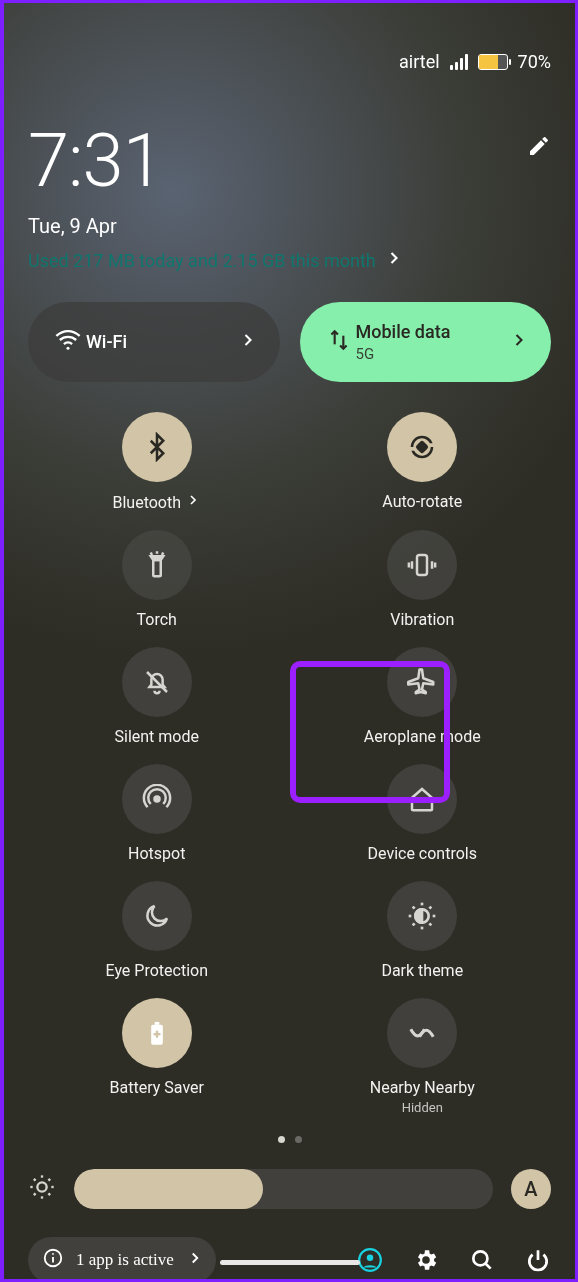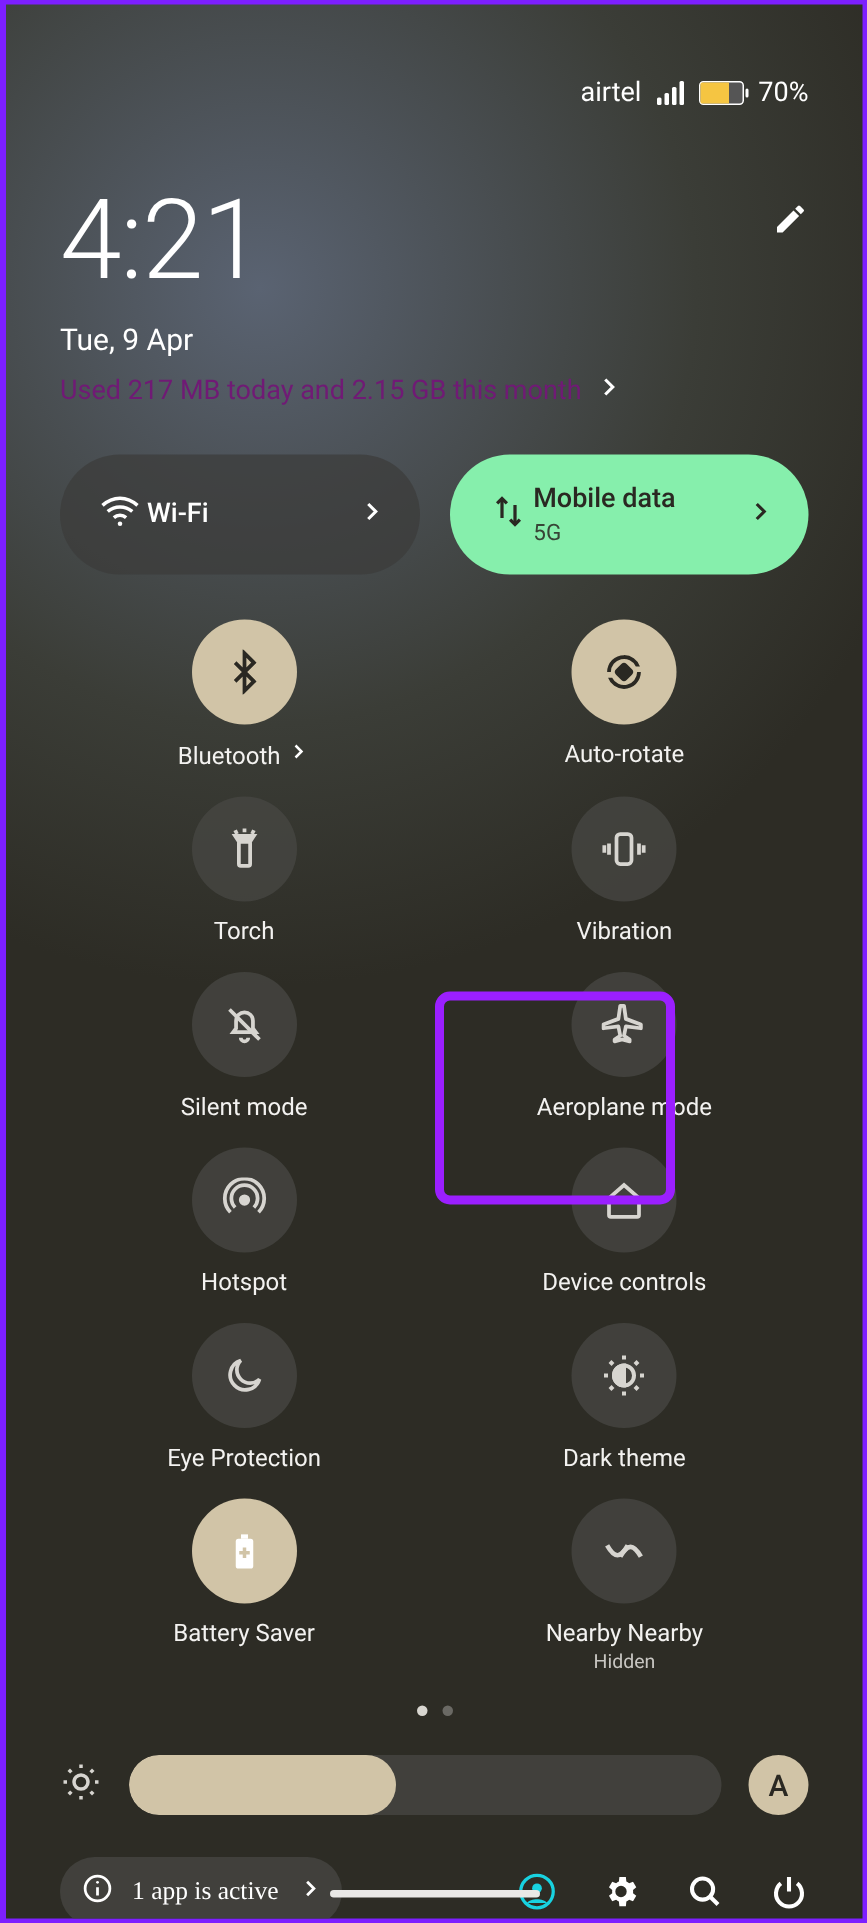--- a/index.html
+++ b/index.html
@@ -8,21 +8,21 @@
     font-family: -apple-system, "Segoe UI", Roboto, sans-serif;
     background: radial-gradient(circle at 30% 15%, #5a6372 0%, #3b3d37 25%, #2d2c25 40%),
                 radial-gradient(circle at 15% 55%, #bba56a 0%, #4a4537 15%, #2d2c28 30%),
                 linear-gradient(180deg, #3a3a36 0%, #2b2a26 30%, #252420 60%, #1f1e1b 100%);
     background-blend-mode: normal, normal, normal;
     color: #fff;
     position: relative;
     border: 3px solid #7d1fff;
     border-left: 4px solid #7d1fff;
   }
-  .screen { position: relative; width: 100%; height: 100%; padding: 0 36px; }
+  .screen { position: relative; width: 100%; height: 100%; padding: 0 24px; }
 
   
   .statusbar {
     display: flex; justify-content: flex-end; align-items: center;
     gap: 10px; padding-top: 48px; font-size: 18px; font-weight: 400;
   }
   .signal-bars { display: inline-flex; align-items: flex-end; gap: 2px; height: 16px; }
   .signal-bars span { width: 3px; background: #fff; border-radius: 1px; }
   .signal-bars span:nth-child(1){height:5px}
   .signal-bars span:nth-child(2){height:8px}
@@ -31,21 +31,21 @@
   .battery-icon { width: 30px; height: 16px; border: 1.5px solid #fff; border-radius: 3px; position: relative; background: #555;}
   .battery-icon::after { content: ""; position: absolute; right: -4px; top: 4px; width: 2px; height: 6px; background: #fff; border-radius: 1px;}
   .battery-fill { position: absolute; left: 0; top: 0; bottom: 0; width: 70%; background: #f5c542; border-radius: 1px 0 0 1px;}
 
   .clock-row { display: flex; justify-content: space-between; align-items: flex-start; margin-top: 52px; }
   .time { font-size: 74px; font-weight: 300; line-height: 1; letter-spacing: -1px; }
   .edit-btn { margin-top: 10px; }
   .edit-btn svg { width: 24px; height: 24px; fill: #fff; }
 
   .date { font-size: 20px; margin-top: 16px; font-weight: 400; }
-  .usage-row { display: flex; align-items: center; gap: 8px; font-size: 18px; margin-top: 10px; color: #701a75; }
+  .usage-row { display: flex; align-items: center; gap: 8px; font-size: 18px; margin-top: 10px; color: #0f766e; }
   .chevron { display: inline-block; }
   .chevron svg { width: 20px; height: 20px; stroke: #fff; stroke-width: 2.5; fill: none; }
 
   
   .big-row { display: flex; gap: 20px; margin-top: 30px; }
   .big-btn {
     flex: 1; height: 80px; border-radius: 40px;
     display: flex; align-items: center; padding: 0 22px 0 26px; gap: 4px;
     position: relative;
   }
@@ -115,21 +115,21 @@
         <span></span>
         <span></span>
       </span>
     <span class="battery-icon">
         <span class="battery-fill"></span>
       </span>
     <span>70%</span>
   </div>
 
   <div class="clock-row">
-    <div class="time">4:21</div>
+    <div class="time">7:31</div>
     <div class="edit-btn">
       <svg viewBox="0 0 24 24">
           <path d="M3 17.25V21h3.75l11-11-3.75-3.75-11 11zM20.7 7.04a1 1 0 0 0 0-1.41l-2.34-2.34a1 1 0 0 0-1.41 0l-1.83 1.83 3.75 3.75 1.83-1.83z"></path>
         </svg>
     </div>
   </div>
 
   <div class="date">Tue, 9 Apr</div>
 
   <div class="usage-row">

